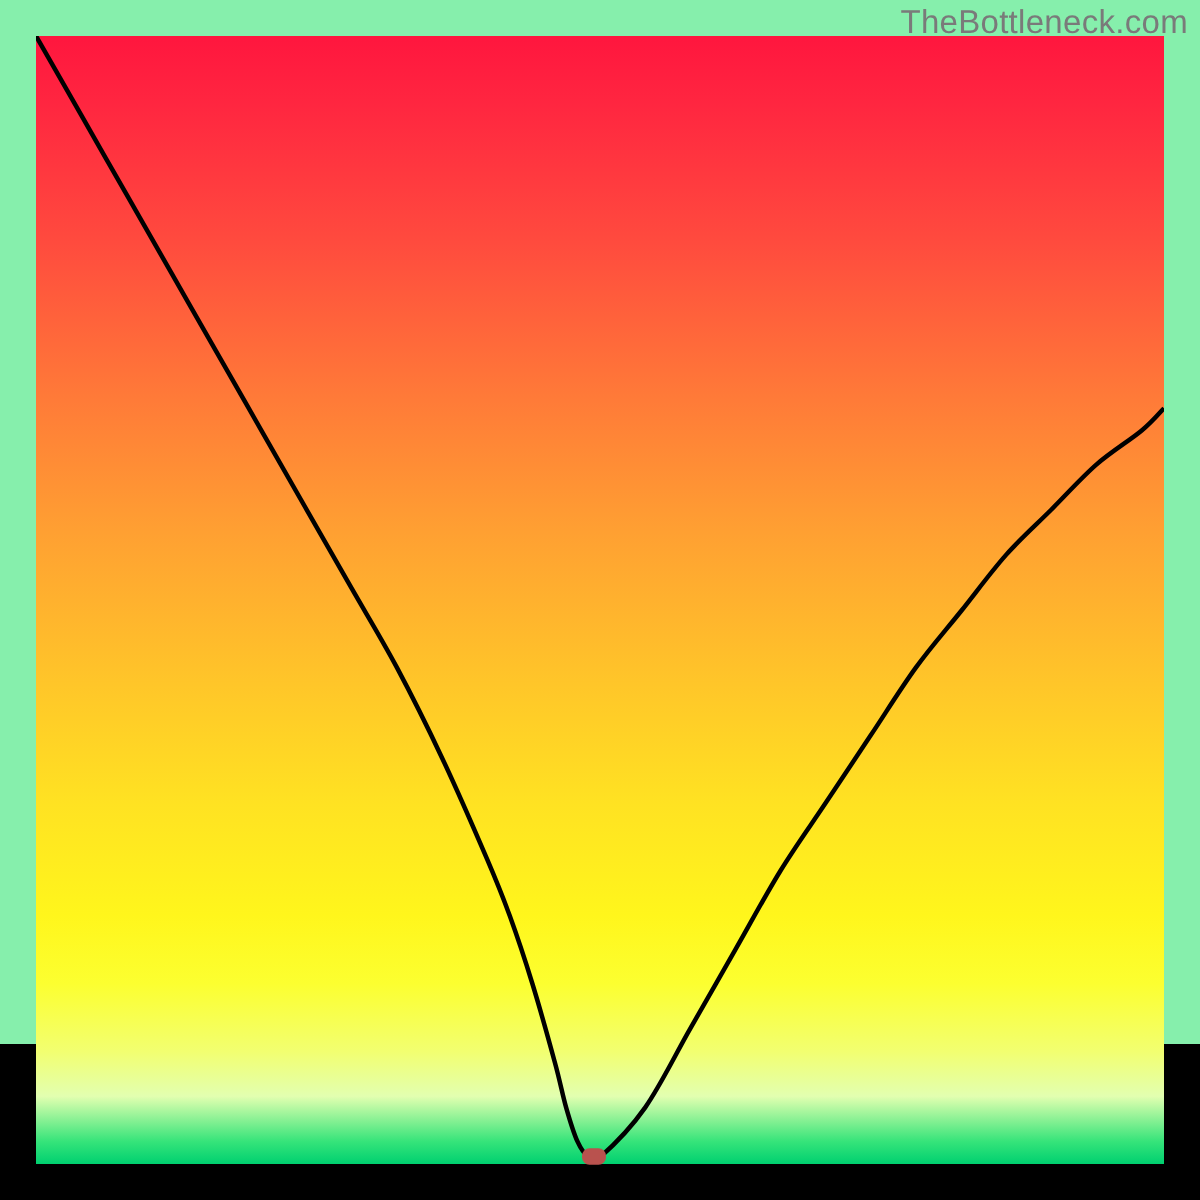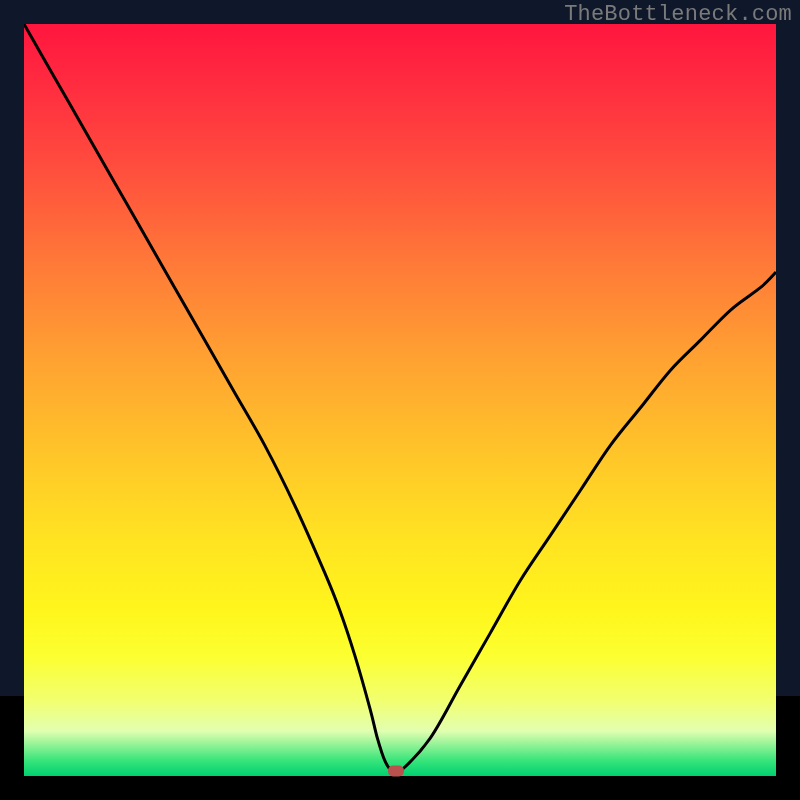--- a/index.html
+++ b/index.html
@@ -8,22 +8,21 @@
     width: 800px;
     height: 800px;
     background: #000;
     overflow: hidden;
     font-family: Arial, Helvetica, sans-serif;
   }
   .frame {
     position: relative;
     width: 800px;
     height: 696px;
-    background: #0f172a;
-    font-family: Liberation Mono, monospace;
+    background: #86efac;
   }
   .plot {
     position: absolute;
     left: 24px;
     top: 24px;
     width: 752px;
     height: 752px;
     background: linear-gradient(to bottom,
       #ff163e 0%,
       #ff2640 6%,

